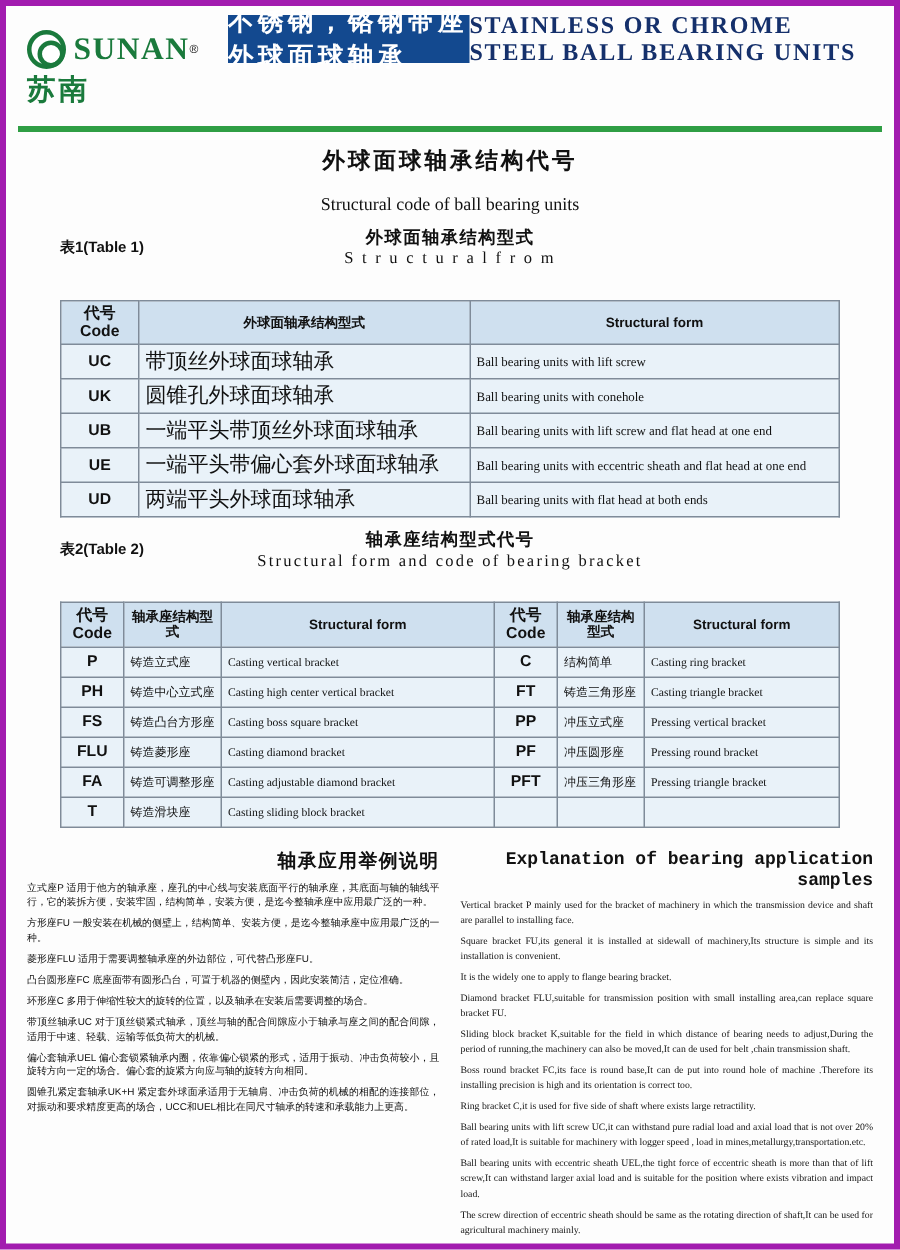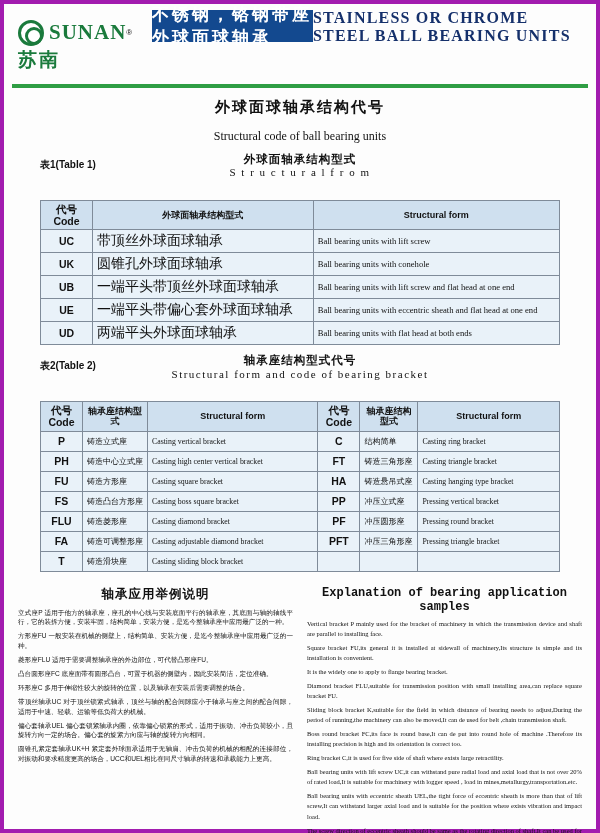--- a/index.html
+++ b/index.html
@@ -105,21 +105,21 @@
   .t2 .c-cn { width:58px; font-size:8px; }
   .t2 .c-en { font-size:7.8px; }
 
   
   .expl {
     margin:14px 14px 0 14px;
     display:flex; gap:14px;
   }
   .col { flex:1; }
   .col h4 {
-    margin:0 0 5px 0; text-align:center;
+    margin:0 0 5px 0; text-align:right;
     font-size:12.5px; font-weight:bold; letter-spacing:1px;
   }
   .col.en h4 { font-family:Liberation Mono, monospace; font-size:12px; letter-spacing:0; }
   .col p {
     margin:0 0 4px 0;
     font-size:6.6px; line-height:1.5; text-align:justify;
   }
   .col.en p { font-family:"Liberation Serif", serif; font-size:6.5px; line-height:1.55; }
 </style>
 </head>
@@ -235,28 +235,20 @@
         </tr>
         <tr>
           <td class="c-code">PH</td>
           <td class="c-cn">铸造中心立式座</td>
           <td class="c-en">Casting high center vertical bracket</td>
           <td class="c-code">FT</td>
           <td class="c-cn">铸造三角形座</td>
           <td class="c-en">Casting triangle bracket</td>
         </tr>
         <tr>
-          <td class="c-code">FU</td>
-          <td class="c-cn">铸造方形座</td>
-          <td class="c-en">Casting square bracket</td>
-          <td class="c-code">HA</td>
-          <td class="c-cn">铸造悬吊式座</td>
-          <td class="c-en">Casting hanging type bracket</td>
-        </tr>
-        <tr>
           <td class="c-code">FS</td>
           <td class="c-cn">铸造凸台方形座</td>
           <td class="c-en">Casting boss square bracket</td>
           <td class="c-code">PP</td>
           <td class="c-cn">冲压立式座</td>
           <td class="c-en">Pressing vertical bracket</td>
         </tr>
         <tr>
           <td class="c-code">FLU</td>
           <td class="c-cn">铸造菱形座</td>

